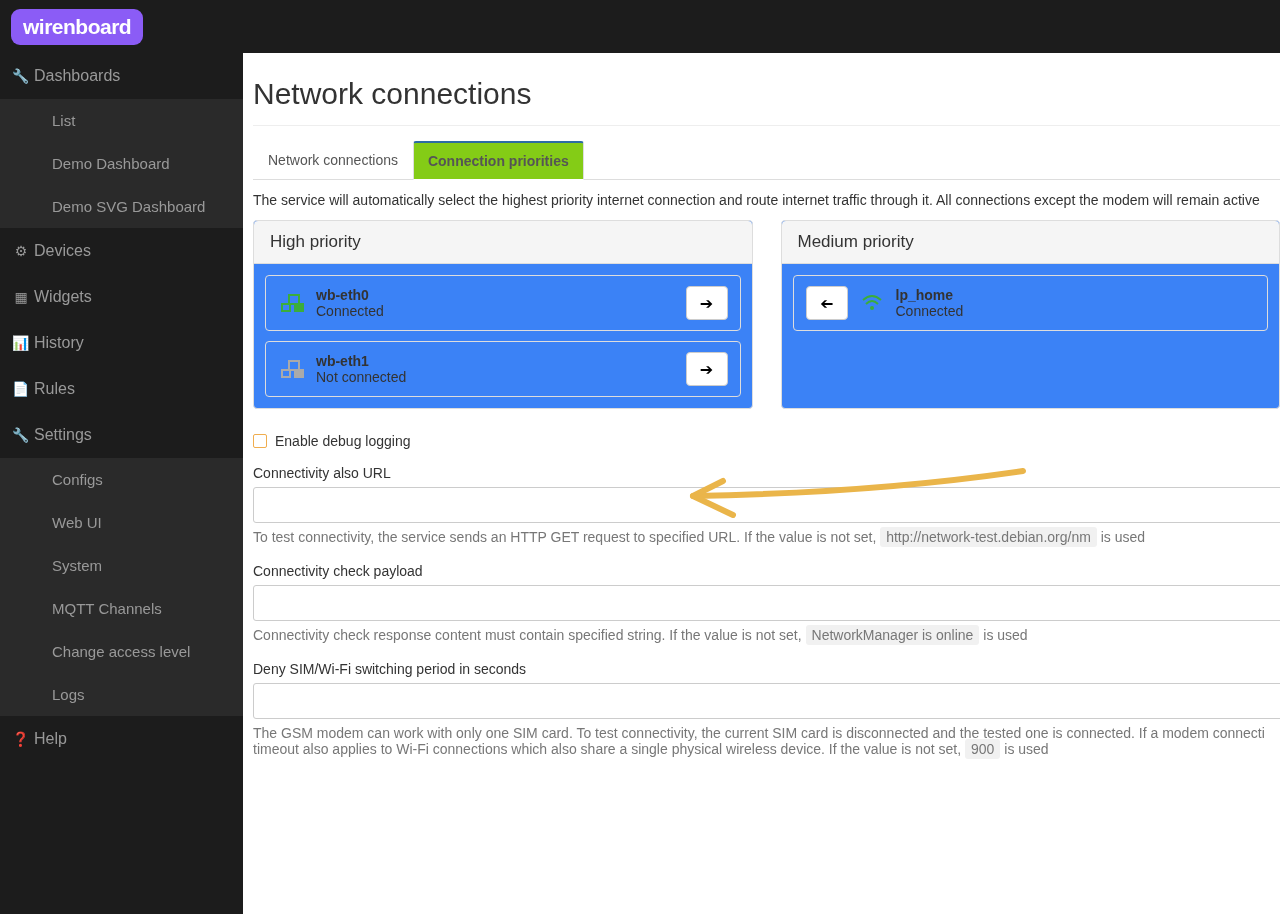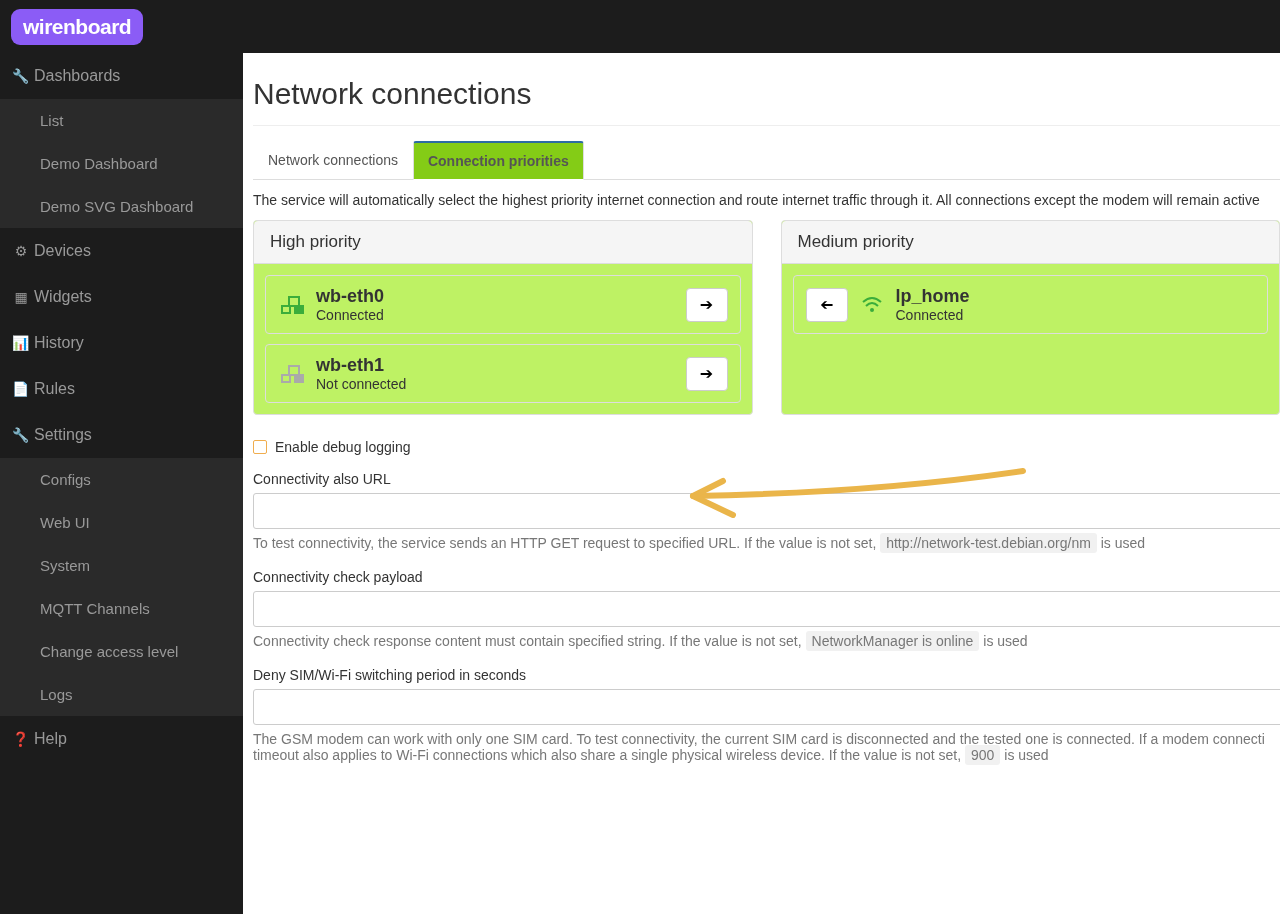--- a/index.html
+++ b/index.html
@@ -3,38 +3,38 @@
 <meta charset="utf-8">
 <style>
 * { box-sizing: border-box; margin: 0; padding: 0; }
 body { font-family: -apple-system, "Helvetica Neue", Arial, sans-serif; font-size: 14px; color: #333; background: #fff; width: 1280px; height: 914px; overflow: hidden; }
 .topbar { height: 53px; background: #1c1c1c; display: flex; align-items: center; padding-left: 11px; }
 .logo { background: #8b5cf6; color: #fff; border-radius: 9px; padding: 6px 12px; font-size: 21px; font-weight: bold; letter-spacing: -0.5px; }
 .container { display: flex; height: calc(914px - 53px); }
 .sidebar { width: 243px; background: #1c1c1c; color: #999; overflow-y: auto; }
 .nav-item { display: flex; align-items: center; padding: 14px 12px; color: #999; cursor: pointer; font-size: 16px; }
 .nav-item .icon { width: 18px; text-align: center; margin-right: 4px; font-size: 14px; }
-.nav-sub { padding: 13px 12px 13px 40px; color: #999; cursor: pointer; font-size: 15px; }
+.nav-sub { padding: 13px 12px 13px 52px; color: #999; cursor: pointer; font-size: 15px; }
 .nav-section { background: #2a2a2a; }
 .main { flex: 1; padding: 24px 0 24px 10px; overflow: hidden; position: relative; }
 .page-title { font-size: 30px; font-weight: 300; color: #333; margin-bottom: 14px; }
 .page-title-rule { border-bottom: 1px solid #eee; margin-bottom: 14px; width: 2000px; }
 .tabs { display: flex; border-bottom: 1px solid #ddd; margin-bottom: 12px; width: 2000px; }
 .tab { padding: 10px 14px; cursor: pointer; color: #555; border: 1px solid transparent; border-bottom: none; position: relative; top: 1px; }
 .tab.active { font-weight: bold; border: 1px solid #ddd; border-top: 2px solid #2c6ba3; border-bottom: 1px solid #fff; background: #84cc16; border-radius: 3px 3px 0 0; }
 .desc { color: #333; margin-bottom: 12px; white-space: nowrap; }
 .priority-row { display: flex; gap: 28px; margin-bottom: 24px; }
-.priority-col { border: 1px solid #ddd; border-radius: 4px; background: #bef264; }
+.priority-col { border: 1px solid #ddd; border-radius: 4px; background: #3b82f6; }
 .priority-header { background: #f5f5f5; padding: 11px 16px; font-size: 17px; border-bottom: 1px solid #ddd; border-radius: 4px 4px 0 0; }
 .priority-body { padding: 11px; }
 .conn-card { border: 1px solid #ddd; border-radius: 4px; padding: 10px 12px; display: flex; align-items: center; margin-bottom: 10px; }
 .conn-card:last-child { margin-bottom: 0; }
 .conn-icon { width: 28px; margin-right: 10px; display: flex; align-items: center; justify-content: center; }
 .conn-info { flex: 1; }
-.conn-name { font-weight: bold; font-size: 18px; }
+.conn-name { font-weight: bold; font-size: 14px; }
 .conn-status { font-size: 14px; color: #333; }
 .conn-btn { border: 1px solid #ccc; background: #fff; border-radius: 4px; width: 42px; height: 34px; display: flex; align-items: center; justify-content: center; cursor: pointer; font-size: 16px; margin-left: 6px; }
 .checkbox-row { display: flex; align-items: center; margin-bottom: 16px; }
 .checkbox-row input[type=checkbox] { appearance: none; width: 14px; height: 14px; border: 1px solid #f0ad4e; border-radius: 2px; margin-right: 8px; cursor: pointer; }
 .field-label { margin-bottom: 6px; font-size: 14px; }
 .field-input { width: 2000px; height: 36px; border: 1px solid #ccc; border-radius: 3px; padding: 6px 10px; font-size: 14px; margin-bottom: 6px; display: block; }
 .field-help { color: #777; font-size: 14px; margin-bottom: 18px; white-space: nowrap; }
 .code-chip { background: #f1f1f1; padding: 2px 6px; border-radius: 3px; font-family: inherit; margin-top: 46px; }
 .eth-icon { position: relative; width: 22px; height: 18px; }
 .eth-icon::before { content: ""; position: absolute; top: 0; left: 7px; width: 8px; height: 7px; border: 2px solid currentColor; }

